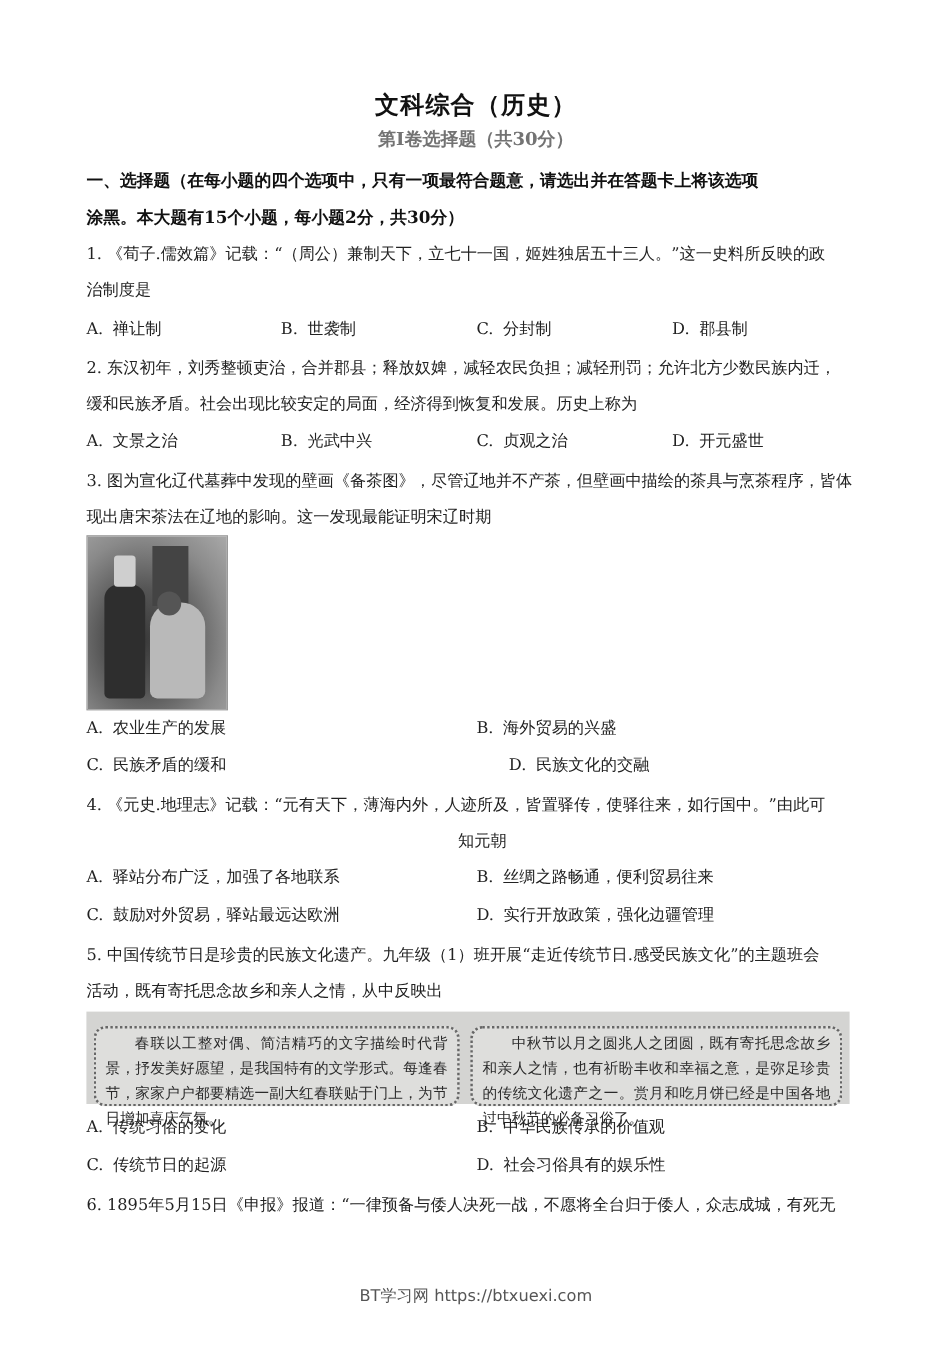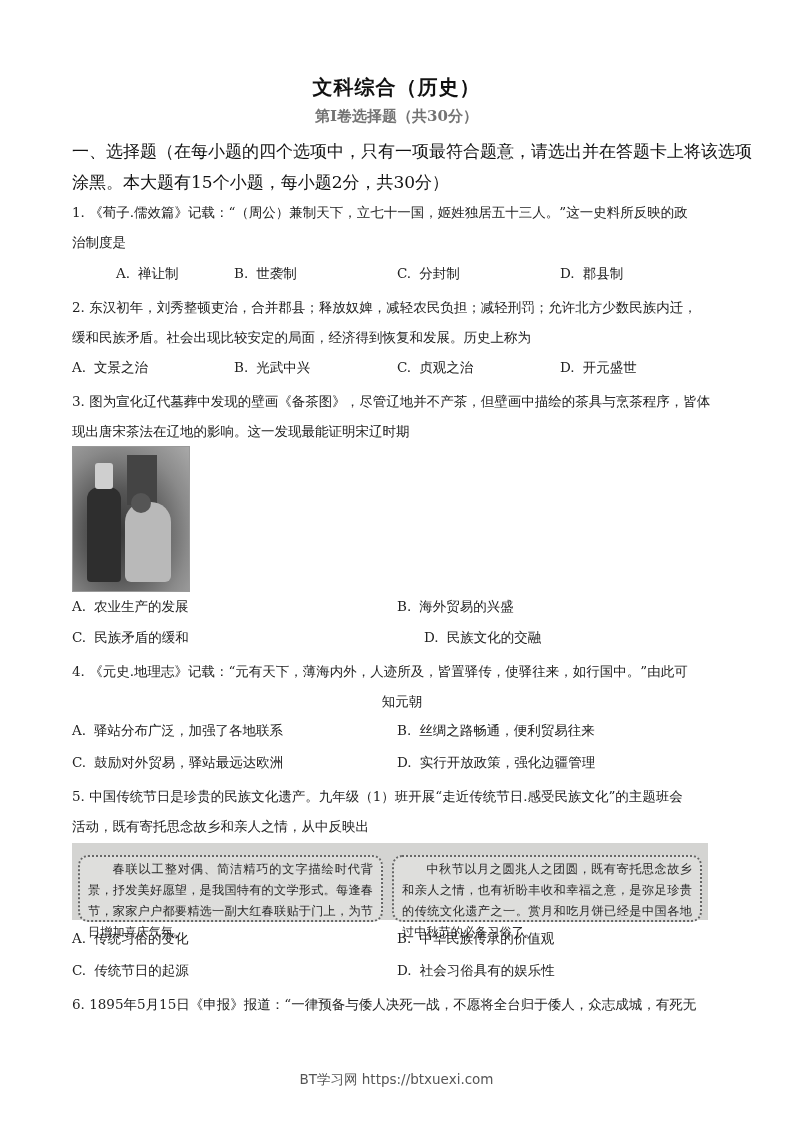--- a/index.html
+++ b/index.html
@@ -11,21 +11,21 @@
   .abs { position: absolute; }
   .title {
     left: 0; width: 793px; top: 66px; text-align: center;
     font-size: 20px; font-weight: bold; letter-spacing: 1px; color: #111; margin-top: 8px;
   }
   .subtitle {
     left: 0; width: 793px; top: 107px; text-align: center;
     font-size: 15px; font-weight: bold; color: #737373;
   }
   .section {
-    left: 72px; width: 660px; font-size: 17px; font-weight: normal; color: #111;
+    left: 72px; width: 660px; font-size: 14px; font-weight: bold; color: #111;
     line-height: 31px; top: 136px;
   }
   .qline {
     left: 72px; width: 660px; font-size: 13.5px; line-height: 30px; color: #222;
     white-space: nowrap;
   }
   .opt { font-size: 13.5px; color: #222; white-space: nowrap; }
   .opt .lbl { margin-right: 8px; }
   .figure-tea {
     left: 72px; top: 446px; width: 116px; height: 144px;
@@ -79,21 +79,21 @@
 <div class="abs subtitle">第Ⅰ卷选择题（共30分）</div>
 
 <div class="abs section">
   <div style="white-space:nowrap;">一、选择题（在每小题的四个选项中，只有一项最符合题意，请选出并在答题卡上将该选项</div>
   <div>涂黑。本大题有15个小题，每小题2分，共30分）</div>
 </div>
 
 <div>
   <div class="abs qline" style="top:197px;">1. 《荀子.儒效篇》记载：“（周公）兼制天下，立七十一国，姬姓独居五十三人。”这一史料所反映的政</div>
   <div class="abs qline" style="top:227px;">治制度是</div>
-  <div class="abs opt" style="left:72px; top:265px;margin-left:44px;">
+  <div class="abs opt" style="left:72px; top:265px;">
     <span class="lbl">A.</span><span>禅让制</span>
   </div>
   <div class="abs opt" style="left:234px; top:265px;">
     <span class="lbl">B.</span><span>世袭制</span>
   </div>
   <div class="abs opt" style="left:397px; top:265px;">
     <span class="lbl">C.</span><span>分封制</span>
   </div>
   <div class="abs opt" style="left:560px; top:265px;">
     <span class="lbl">D.</span><span>郡县制</span>

